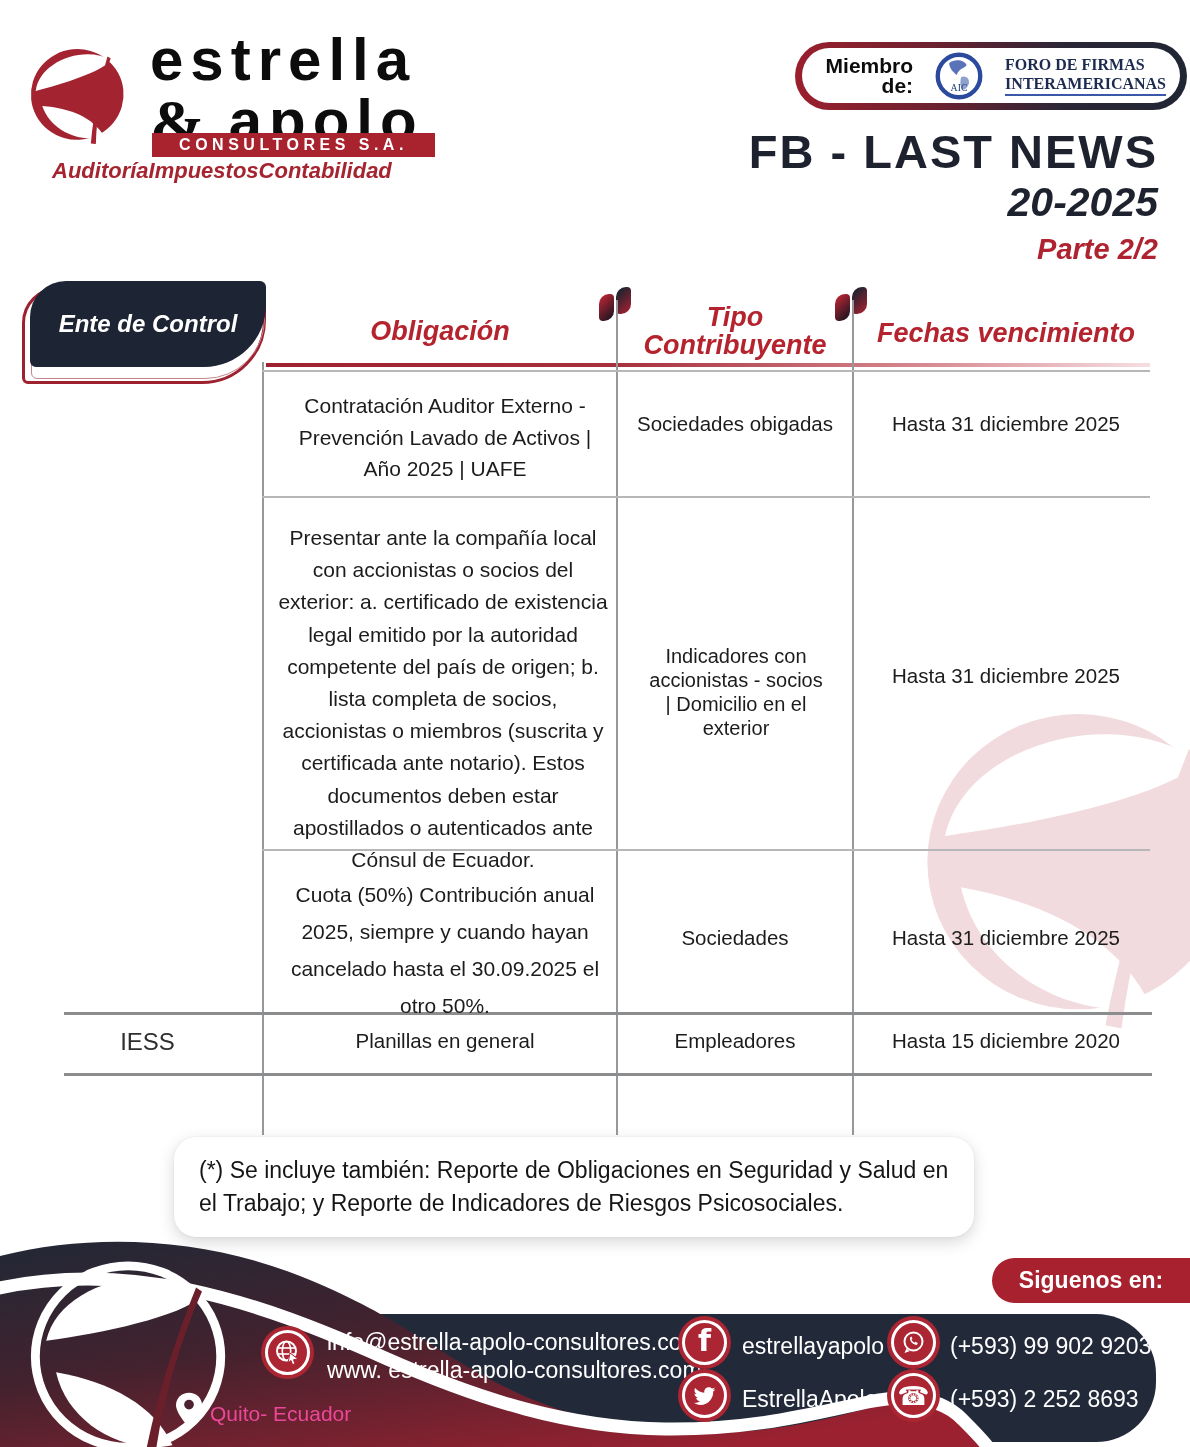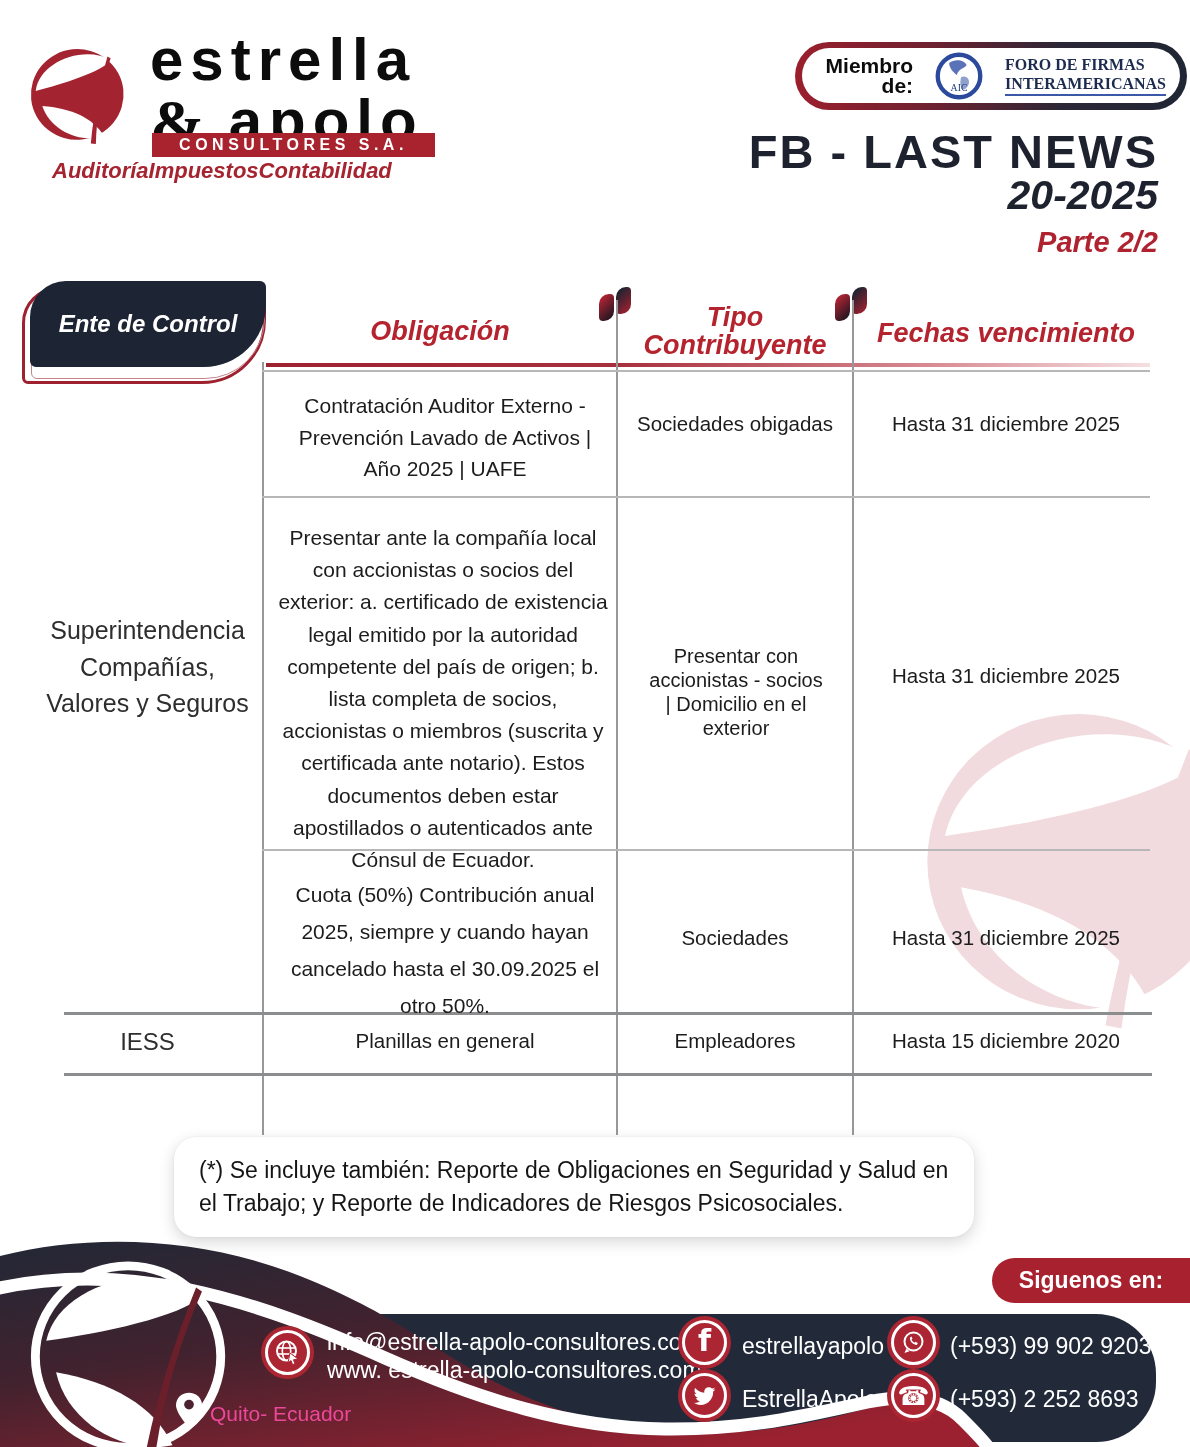--- a/index.html
+++ b/index.html
@@ -28,21 +28,21 @@
   .badge-inner{position:absolute;left:7px;top:6px;right:7px;bottom:7px;background:#fff;border-radius:28px;
                display:flex;align-items:center;gap:22px;padding:0 14px;box-sizing:border-box;}
   .member-lbl{width:102px;text-align:right;font-weight:bold;font-size:21px;line-height:0.95;color:#0c0c0c;}
   .aic{width:48px;height:48px;flex:0 0 48px;}
   .org{font-family:"Liberation Serif","DejaVu Serif",serif;font-weight:bold;font-size:16px;color:#1c2b4f;line-height:1.2;}
   .org .u{border-bottom:2px solid #3a57a8;padding-bottom:1px;display:inline-block;}
 
   
   .masthead{position:absolute;right:32px;top:128px;text-align:right;color:#1e222e;}
   .mh-title{font-size:47px;font-weight:bold;letter-spacing:2px;line-height:1;text-align:right;}
-  .mh-edition{font-size:41px;font-weight:bold;font-style:italic;line-height:1;}
+  .mh-edition{font-size:41px;font-weight:bold;font-style:italic;line-height:1;margin-top:7px;}
   .mh-part{font-size:29px;font-weight:bold;font-style:italic;color:#ae232f;line-height:1;margin-top:12px;}
 
   
   .tab-outline{position:absolute;left:22px;top:287px;width:244px;height:97px;border:3px solid #9e2130;
                border-radius:36px 6px 64px 6px;box-sizing:border-box;}
   .tab-outline2{position:absolute;left:31px;top:291px;width:234px;height:88px;border:1.5px solid #c4858d;
                border-radius:34px 6px 60px 6px;box-sizing:border-box;}
   .ente-tab{position:absolute;left:30px;top:281px;width:236px;height:86px;background:#1d2433;
             border-radius:36px 6px 62px 6px;display:flex;align-items:center;justify-content:center;
             color:#fff;font-weight:bold;font-style:italic;font-size:24px;}
@@ -171,33 +171,28 @@
   <div class="vline" style="left:262px;top:362px;height:773px;"></div>
   <div class="vline" style="left:616px;top:300px;height:835px;"></div>
   <div class="vline" style="left:852px;top:300px;height:835px;"></div>
 
   <div class="hline" style="left:262px;top:370px;width:888px;"></div>
   <div class="hline" style="left:262px;top:496px;width:888px;"></div>
   <div class="hline" style="left:262px;top:849px;width:888px;"></div>
   <div class="hline-thick" style="left:64px;top:1012px;width:1088px;"></div>
   <div class="hline-thick" style="left:64px;top:1073px;width:1088px;"></div>
 
-  <div class="cell entity">
-    <span>Superintendencia</span>
-    <span>Compañías,</span>
-    <span>Valores y Seguros</span>
-  </div>
 
   <div class="cell" style="left:282px;width:326px;top:390px;font-size:21px;line-height:31.5px;">Contratación Auditor Externo - Prevención Lavado de Activos | Año 2025 | UAFE</div>
   <div class="cell" style="left:622px;width:226px;top:412px;font-size:20.5px;">Sociedades obigadas</div>
   <div class="cell" style="left:858px;width:296px;top:412px;font-size:20.5px;">Hasta 31 diciembre 2025</div>
 
   <div class="cell" style="left:276px;width:334px;top:522px;font-size:21px;line-height:32.2px;">Presentar ante la compañía local con accionistas o socios del exterior: a. certificado de existencia legal emitido por la autoridad competente del país de origen; b. lista completa de socios, accionistas o miembros (suscrita y certificada ante notario). Estos documentos deben estar apostillados o autenticados ante Cónsul de Ecuador.</div>
   <div class="cell r2tax" style="left:630px;width:212px;top:644px;font-size:20px;line-height:24px;">
-    <span>Presentar con</span>
+    <span>Indicadores con</span>
     <span>accionistas - socios</span>
     <span>| Domicilio en el</span>
     <span>exterior</span>
   </div>
   <div class="cell" style="left:858px;width:296px;top:664px;font-size:20.5px;">Hasta 31 diciembre 2025</div>
 
   <div class="cell" style="left:282px;width:326px;top:876px;font-size:21px;line-height:37px;">Cuota (50%) Contribución anual 2025, siempre y cuando hayan cancelado hasta el 30.09.2025 el otro 50%.</div>
   <div class="cell" style="left:622px;width:226px;top:926px;font-size:20.5px;">Sociedades</div>
   <div class="cell" style="left:858px;width:296px;top:926px;font-size:20.5px;">Hasta 31 diciembre 2025</div>
 

